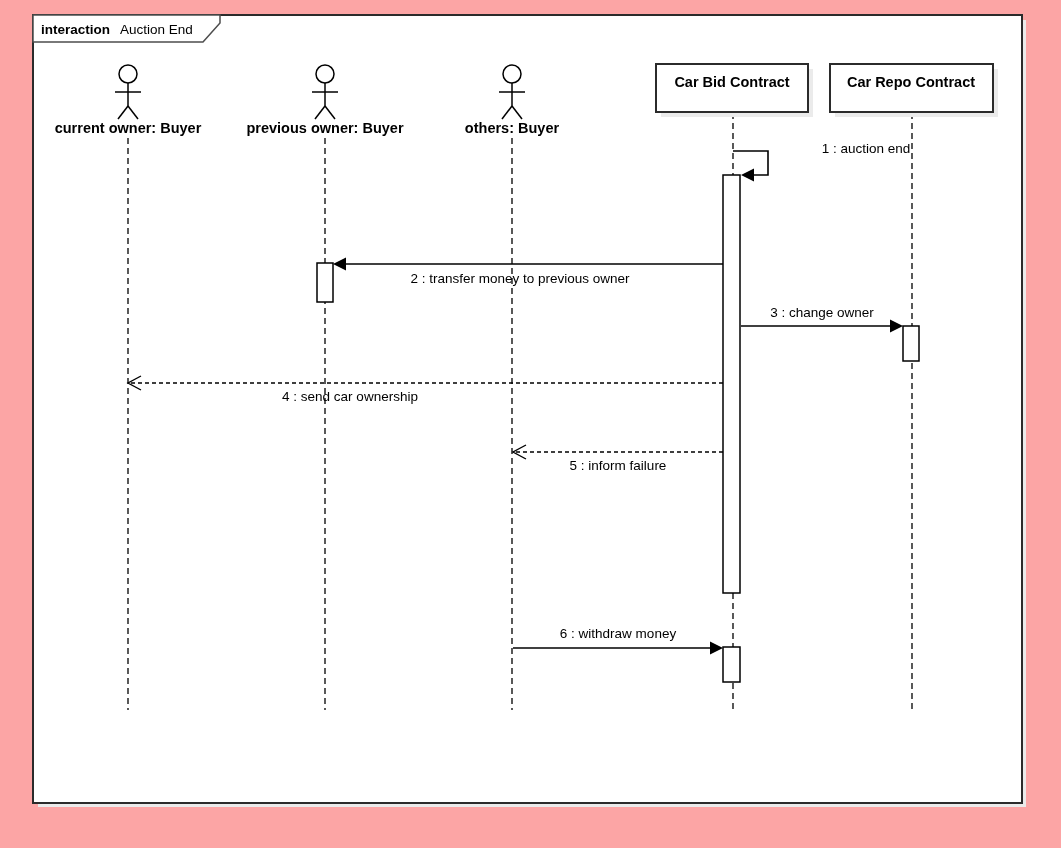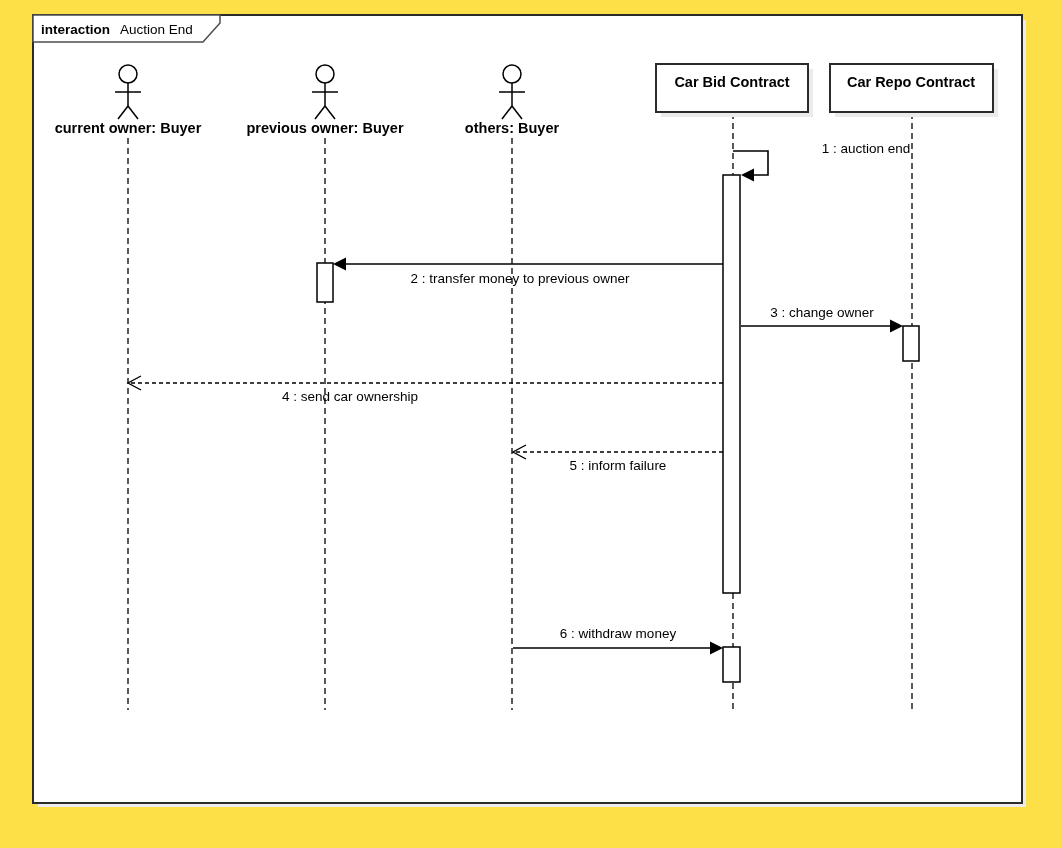--- a/index.html
+++ b/index.html
@@ -7,21 +7,21 @@
     padding: 0;
     background: #ffffff;
     width: 1061px;
     height: 848px;
     font-family: "Liberation Sans", sans-serif;
   }
   #stage {
     position: relative;
     width: 1061px;
     height: 848px;
-    background: #fde047;
+    background: #fca5a5;
     overflow: hidden;
   }
   svg text {
     fill: #000000;
     font-family: "Liberation Sans", sans-serif;
   }
   .name-label  { font-size: 14.5px; font-weight: bold; }
   .msg-label   { font-size: 13.5px; font-weight: normal; }
   .frame-kw    { font-size: 13.5px; font-weight: bold; }
   .frame-ttl   { font-size: 13.5px; font-weight: normal; }

